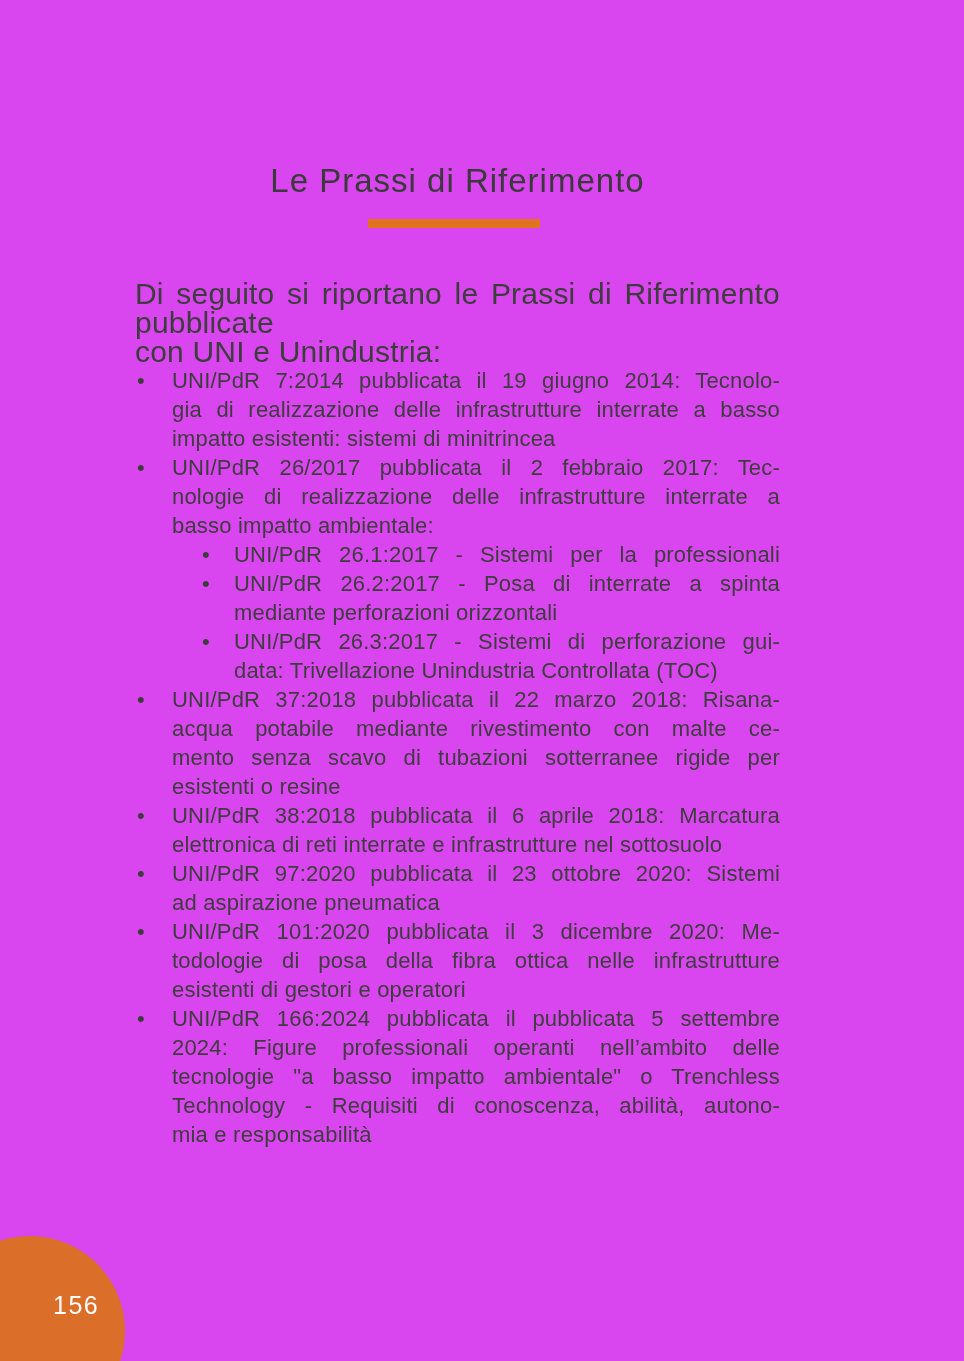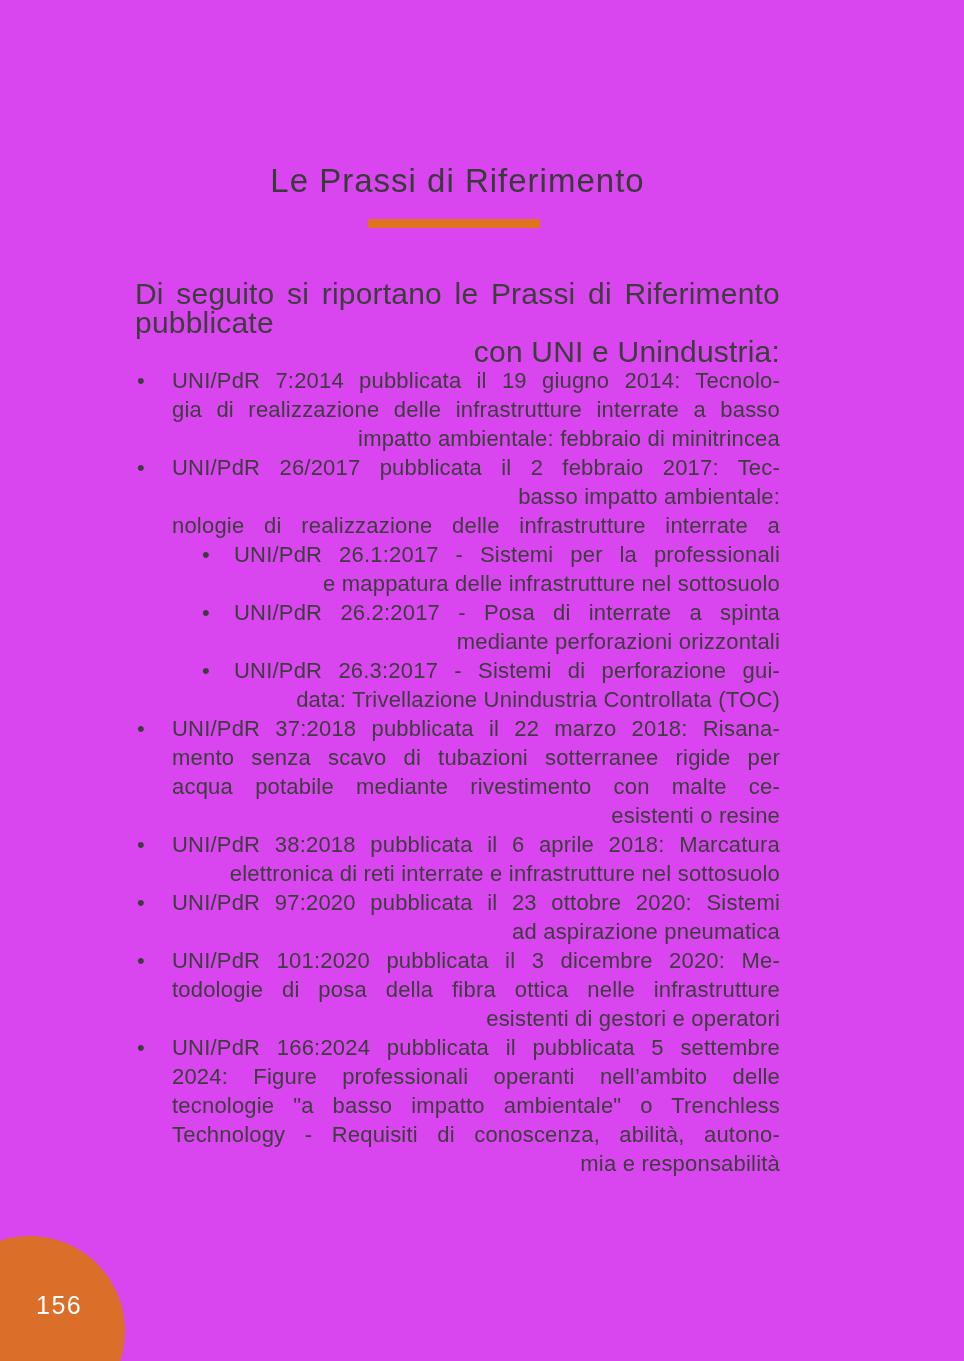--- a/index.html
+++ b/index.html
@@ -51,34 +51,34 @@
   }
   .item { position: relative; padding-left: 37px; }
   .item .bullet {
     position: absolute;
     left: 2px;
     top: 0;
     font-size: 22px;
   }
   .item.level2 { margin-left: 66px; padding-left: 33px; }
   .item.level2 .bullet { left: 1px; }
-  .line { text-align: right; }
+  .line { text-align: left; }
   .line.jl { text-align: justify; text-align-last: justify; }
   .page-number-badge {
     position: absolute;
     left: -65px;
     top: 1236px;
     width: 190px;
     height: 190px;
     border-radius: 50%;
     background: #DB6E28;
   }
   .page-number {
     position: absolute;
-    left: 36px;
+    left: 53px;
     top: 1291px;
     font-size: 25px;
     font-weight: 300;
     letter-spacing: 1.5px;
     color: #ffffff;
   }
 </style>
 </head>
 <body style="background: rgb(255, 255, 255);">
 
@@ -92,58 +92,57 @@
       <div class="line jl">Di seguito si riportano le Prassi di Riferimento pubblicate</div>
       <div class="line">con UNI e Unindustria:</div>
     </div>
 
   <div class="list">
       <div class="item level1">
         <span class="bullet">•</span>
         <div class="lines">
           <div class="line jl">UNI/PdR 7:2014 pubblicata il 19 giugno 2014: Tecnolo-</div>
           <div class="line jl">gia di realizzazione delle infrastrutture interrate a basso</div>
-          <div class="line">impatto ambientale: febbraio di minitrincea</div>
+          <div class="line">impatto esistenti: sistemi di minitrincea</div>
         </div>
       </div>
       <div class="item level1">
         <span class="bullet">•</span>
         <div class="lines">
           <div class="line jl">UNI/PdR 26/2017 pubblicata il 2 febbraio 2017: Tec-</div>
+          <div class="line jl">nologie di realizzazione delle infrastrutture interrate a</div>
           <div class="line">basso impatto ambientale:</div>
-          <div class="line jl">nologie di realizzazione delle infrastrutture interrate a</div>
         </div>
       </div>
       <div class="item level2">
         <span class="bullet">•</span>
         <div class="lines">
           <div class="line jl">UNI/PdR 26.1:2017 - Sistemi per la professionali</div>
-          <div class="line">e mappatura delle infrastrutture nel sottosuolo</div>
         </div>
       </div>
       <div class="item level2">
         <span class="bullet">•</span>
         <div class="lines">
           <div class="line jl">UNI/PdR 26.2:2017 - Posa di interrate a spinta</div>
           <div class="line">mediante perforazioni orizzontali</div>
         </div>
       </div>
       <div class="item level2">
         <span class="bullet">•</span>
         <div class="lines">
           <div class="line jl">UNI/PdR 26.3:2017 - Sistemi di perforazione gui-</div>
           <div class="line">data: Trivellazione Unindustria Controllata (TOC)</div>
         </div>
       </div>
       <div class="item level1">
         <span class="bullet">•</span>
         <div class="lines">
           <div class="line jl">UNI/PdR 37:2018 pubblicata il 22 marzo 2018: Risana-</div>
+          <div class="line jl">acqua potabile mediante rivestimento con malte ce-</div>
           <div class="line jl">mento senza scavo di tubazioni sotterranee rigide per</div>
-          <div class="line jl">acqua potabile mediante rivestimento con malte ce-</div>
           <div class="line">esistenti o resine</div>
         </div>
       </div>
       <div class="item level1">
         <span class="bullet">•</span>
         <div class="lines">
           <div class="line jl">UNI/PdR 38:2018 pubblicata il 6 aprile 2018: Marcatura</div>
           <div class="line">elettronica di reti interrate e infrastrutture nel sottosuolo</div>
         </div>
       </div>

